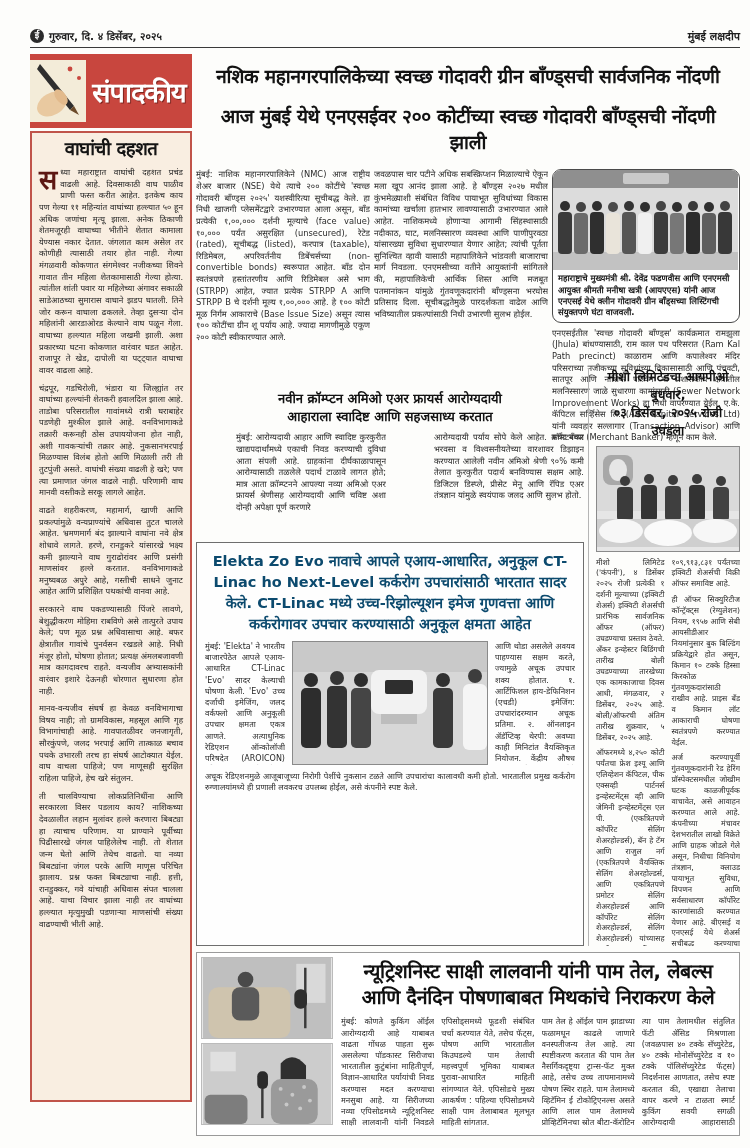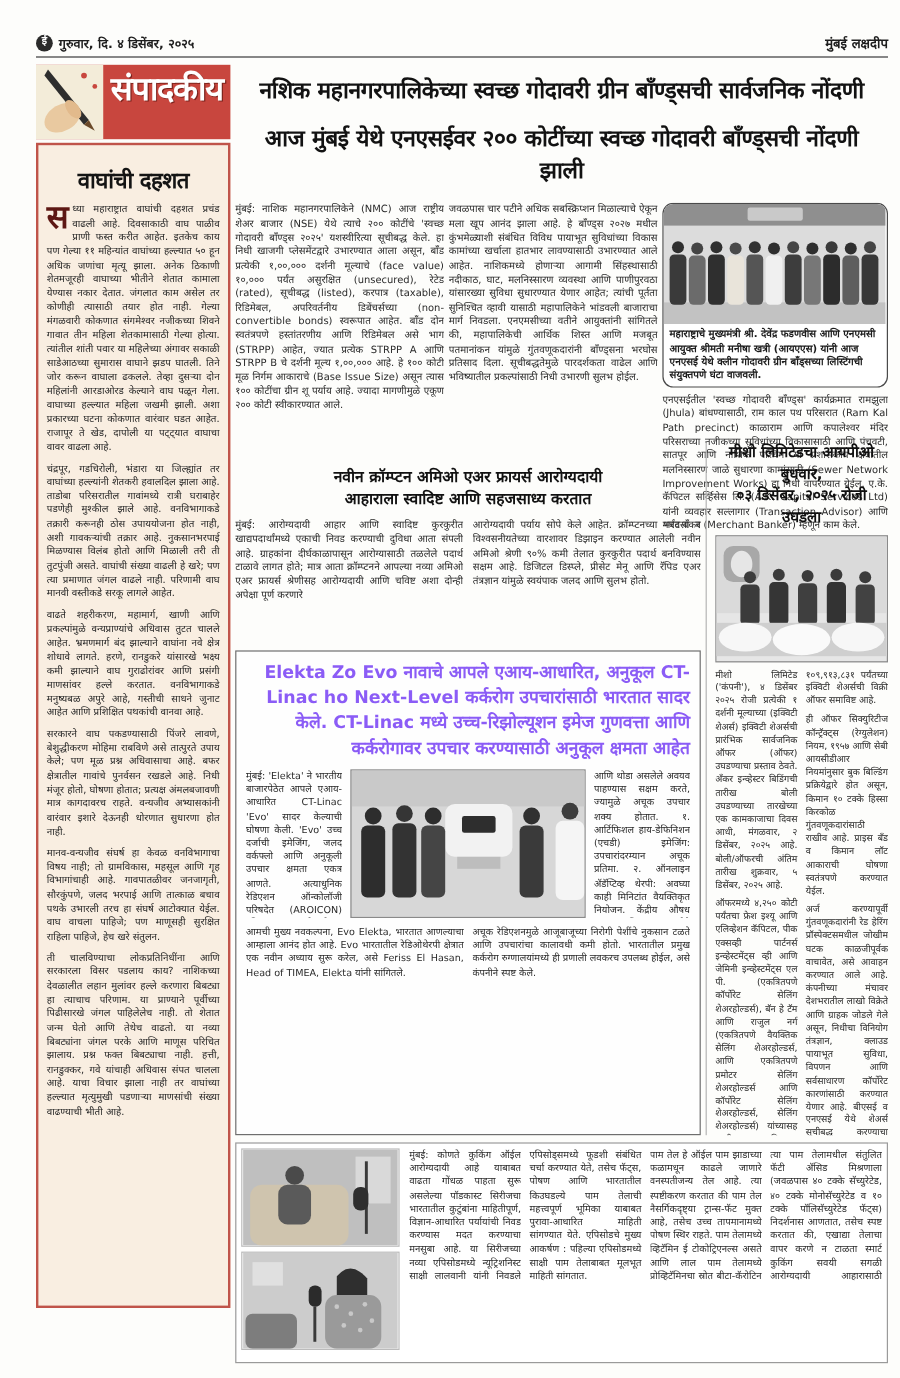--- a/index.html
+++ b/index.html
@@ -10,51 +10,51 @@
   .abs{position:absolute;}
   
   .hdr{left:30px;top:28px;width:710px;display:flex;justify-content:space-between;align-items:center;}
   .hdr .dateline{display:flex;align-items:center;gap:5px;font-size:10.5px;font-weight:bold;color:#1d1d1d;}
   .hdr .logo{width:14px;height:14px;border-radius:50%;background:#2b2b2b;color:#fff;
     display:flex;align-items:center;justify-content:center;font-size:9px;line-height:1;}
   .hdr .edition{font-size:11px;font-weight:bold;color:#1d1d1d;}
   .hdr-rule{left:30px;top:47px;width:710px;border-top:1.6px solid #3a3a3a;height:0;}
   
   .editorial{left:30px;top:54px;width:162px;height:1052px;}
-  .ed-banner{height:62px;background:#c8463e;display:flex;}
+  .ed-banner{height:74px;background:#c8463e;display:flex;align-items:center;}
   .ed-art{width:56px;height:62px;background:#f3ecd9;flex:none;}
   .ed-title{flex:1;text-align:center;color:#ffffff;font-size:27px;font-weight:bold;
     text-shadow:1px 1px 0 #7d241e;letter-spacing:-1px;}
   .ed-box{margin-top:3px;background:#f9eee1;border:2px solid #c0544a;height:971px;
-    padding:14px 7px;box-sizing:border-box;overflow:hidden;}
+    padding:0 7px;box-sizing:border-box;overflow:hidden;}
   .ed-box h2{margin:2px 0 7px;text-align:center;font-size:18.5px;color:#141414;letter-spacing:-0.5px;}
   .ed-body{font-size:8.2px;line-height:1.42;text-align:justify;color:#262626;}
   .ed-body p{margin:0 0 6px;}
   .dropcap{float:left;font-size:27px;font-weight:bold;line-height:0.85;padding:2px 3px 0 0;color:#5d1713;}
   
   .h-big{margin:14px;text-align:center;font-size:19px;line-height:1.36;color:#121212;letter-spacing:-0.3px;}
   .h-mid{margin:0;text-align:center;font-size:13px;line-height:1.4;color:#121212;}
   .col{font-size:8.3px;line-height:1.4;text-align:justify;color:#2a2a2a;overflow:hidden;}
   
   .nmc{left:196px;top:50px;width:544px;height:336px;}
   .nmc-body{margin-top:7px;display:flex;gap:4px;height:274px;overflow:hidden;}
   .nmc-body .c{flex:1;}
   .nmc-right{width:188px;flex:none;display:flex;flex-direction:column;}
   .photo-frame{margin:0;border:1.5px solid #4a4a4a;border-radius:9px;overflow:hidden;background:#fff;}
   .photo-frame svg{display:block;}
   .photo-frame figcaption{padding:3px 5px 4px;font-size:8.4px;font-weight:bold;line-height:1.32;color:#1c1c1c;}
   .nmc-right .c3{margin-top:5px;flex:1;}
   
   .crompton{left:196px;top:390px;width:388px;height:148px;}
   .crompton .cols{margin-top:6px;display:flex;gap:8px;height:92px;overflow:hidden;}
-  .crompton .cols .col{flex:1;}
+  .crompton .cols .col{flex:1;margin-left:40px;}
   
   .elekta{left:196px;top:542px;width:388px;height:404px;border:1px solid #6e6e6e;
     box-sizing:border-box;padding:6px 8px;overflow:hidden;background:#fefefe;}
-  .elekta h3{margin:2px 0 6px;text-align:right;font-size:14.5px;line-height:1.45;color:#8b5cf6;}
+  .elekta h3{margin:2px 0 6px;text-align:center;font-size:14.5px;line-height:1.45;color:#0c4a6e;}
   .elekta .row1{display:flex;gap:7px;height:124px;overflow:hidden;}
   .elekta .row1 .side{width:80px;flex:none;font-size:8px;}
   .elekta .row1 .ph{flex:1;border:1px solid #8a8a8a;overflow:hidden;background:#d7d7d7;}
   .elekta .row2{margin-top:6px;display:flex;gap:7px;height:188px;overflow:hidden;}
   .elekta .row2 .col{flex:1;font-size:8px;}
   
   .rail-div{left:588px;top:368px;width:0;height:578px;border-left:1px solid #b5b5b5;}
   .rail{left:596px;top:368px;width:144px;height:578px;overflow:hidden;}
   .rail h3{margin:0;text-align:center;font-size:12.5px;line-height:1.45;color:#101010;}
   .rail .ph{margin-top:5px;border:1px solid #8a8a8a;overflow:hidden;background:#e6e6e6;}
@@ -188,21 +188,20 @@
             <rect x="58" y="46" width="20" height="60" rx="5" fill="#454545"></rect>
           <circle cx="150" cy="38" r="7" fill="#303030"></circle>
             <rect x="140" y="46" width="20" height="60" rx="5" fill="#3a3a3a"></rect>
           <circle cx="182" cy="34" r="7" fill="#3d3d3d"></circle>
             <rect x="170" y="42" width="24" height="66" rx="6" fill="#f5f5f5"></rect>
         </svg>
       </div>
       <div class="col side">आणि थोडा असलेले अवयव पाहण्यास सक्षम करते, ज्यामुळे अचूक उपचार शक्य होतात. १. आर्टिफिशल हाय-डेफिनिशन (एचडी) इमेजिंग: उपचारांदरम्यान अचूक प्रतिमा. २. ऑनलाइन ॲडॅप्टिव्ह थेरपी: अवघ्या काही मिनिटांत वैयक्तिकृत नियोजन. केंद्रीय औषध मानक नियंत्रण संस्थेने (CDSCO) या प्रणालीला मंजुरी दिली आहे.</div>
     </div>
     <div class="row2">
-      <div class="col">आमची मुख्य नवकल्पना, Evo Elekta, भारतात आणल्याचा आम्हाला आनंद होत आहे. Evo भारतातील रेडिओथेरपी क्षेत्रात एक नवीन अध्याय सुरू करेल, असे Feriss El Hasan, Head of TIMEA, Elekta यांनी सांगितले.</div>
       <div class="col">अचूक रेडिएशनमुळे आजूबाजूच्या निरोगी पेशींचे नुकसान टळते आणि उपचारांचा कालावधी कमी होतो. भारतातील प्रमुख कर्करोग रुग्णालयांमध्ये ही प्रणाली लवकरच उपलब्ध होईल, असे कंपनीने स्पष्ट केले.</div>
     </div>
   </section>
 
   <div class="abs rail-div"></div>
 
   <aside class="abs rail">
     <h3>मीशो लिमिटेडचा आयपीओ बुधवार,</h3>
     <h3>०३ डिसेंबर, २०२५ रोजी उघडला</h3>
     <div class="ph">
@@ -257,20 +256,21 @@
           <circle cx="92" cy="52" r="2" fill="#c8c8c8"></circle>
         <circle cx="104" cy="44" r="2" fill="#c8c8c8"></circle>
           <circle cx="86" cy="62" r="2" fill="#c8c8c8"></circle>
         <circle cx="100" cy="66" r="2" fill="#c8c8c8"></circle>
           <circle cx="110" cy="58" r="2" fill="#c8c8c8"></circle>
         <rect x="56" y="28" width="11" height="18" rx="5" fill="#2b2b2b"></rect>
         <rect x="60" y="46" width="2.5" height="30" fill="#3a3a3a"></rect>
       </svg>
     </div>
     <div class="right">
+      <h3><span>न्यूट्रिशनिस्ट साक्षी लालवानी यांनी पाम तेल, लेबल्स</span><br><span>आणि दैनंदिन पोषणाबाबत मिथकांचे निराकरण केले</span></h3>
       <div class="cols">
         <div class="col">मुंबई: कोणते कुकिंग ऑईल आरोग्यदायी आहे याबाबत वाढता गोंधळ पाहता सुरू असलेल्या पॉडकास्ट सिरीजचा भारतातील कुटुंबांना माहितीपूर्ण, विज्ञान-आधारित पर्यायांची निवड करण्यास मदत करण्याचा मनसुबा आहे. या सिरीजच्या नव्या एपिसोडमध्ये न्यूट्रिशनिस्ट साक्षी लालवानी यांनी निवडले जाणारे कुकिंग ऑईल, लेबल वाचन आणि सुरक्षित कुकिंग पद्धतींबाबत दैनंदिन समस्यांचे स्पष्टीकरण केले आहे.</div>
         <div class="col">एपिसोड्समध्ये फूडशी संबंधित चर्चा करण्यात येते, तसेच फॅट्स, पोषण आणि भारतातील किउघडल्ये पाम तेलाची महत्त्वपूर्ण भूमिका याबाबत पुरावा-आधारित माहिती सांगण्यात येते. एपिसोडचे मुख्य आकर्षण : पहिल्या एपिसोडमध्ये साक्षी पाम तेलाबाबत मूलभूत माहिती सांगतात.</div>
         <div class="col">पाम तेल हे ऑईल पाम झाडाच्या फळामधून काढले जाणारे वनस्पतीजन्य तेल आहे. त्या स्पष्टीकरण करतात की पाम तेल नैसर्गिकदृष्ट्या ट्रान्स-फॅट मुक्त आहे, तसेच उच्च तापमानामध्ये पोषण स्थिर राहते. पाम तेलामध्ये व्हिटॅमिन ई टोकोट्रिएनल्स असते आणि लाल पाम तेलामध्ये प्रोव्हिटॅमिनचा स्रोत बीटा-कॅरोटिन असते.</div>
         <div class="col">त्या पाम तेलामधील संतुलित फॅटी ॲसिड मिश्रणाला (जवळपास ४० टक्के सॅच्युरेटेड, ४० टक्के मोनोसॅच्युरेटेड व १० टक्के पॉलिसॅच्युरेटेड फॅट्स) निदर्शनास आणतात, तसेच स्पष्ट करतात की, एखाद्या तेलाचा वापर करणे न टाळता स्मार्ट कुकिंग सवयी सगळी आरोग्यदायी आहारासाठी महत्त्वपूर्ण आहेत.</div>
       </div>
     </div>
   </section>
 
 </div>

